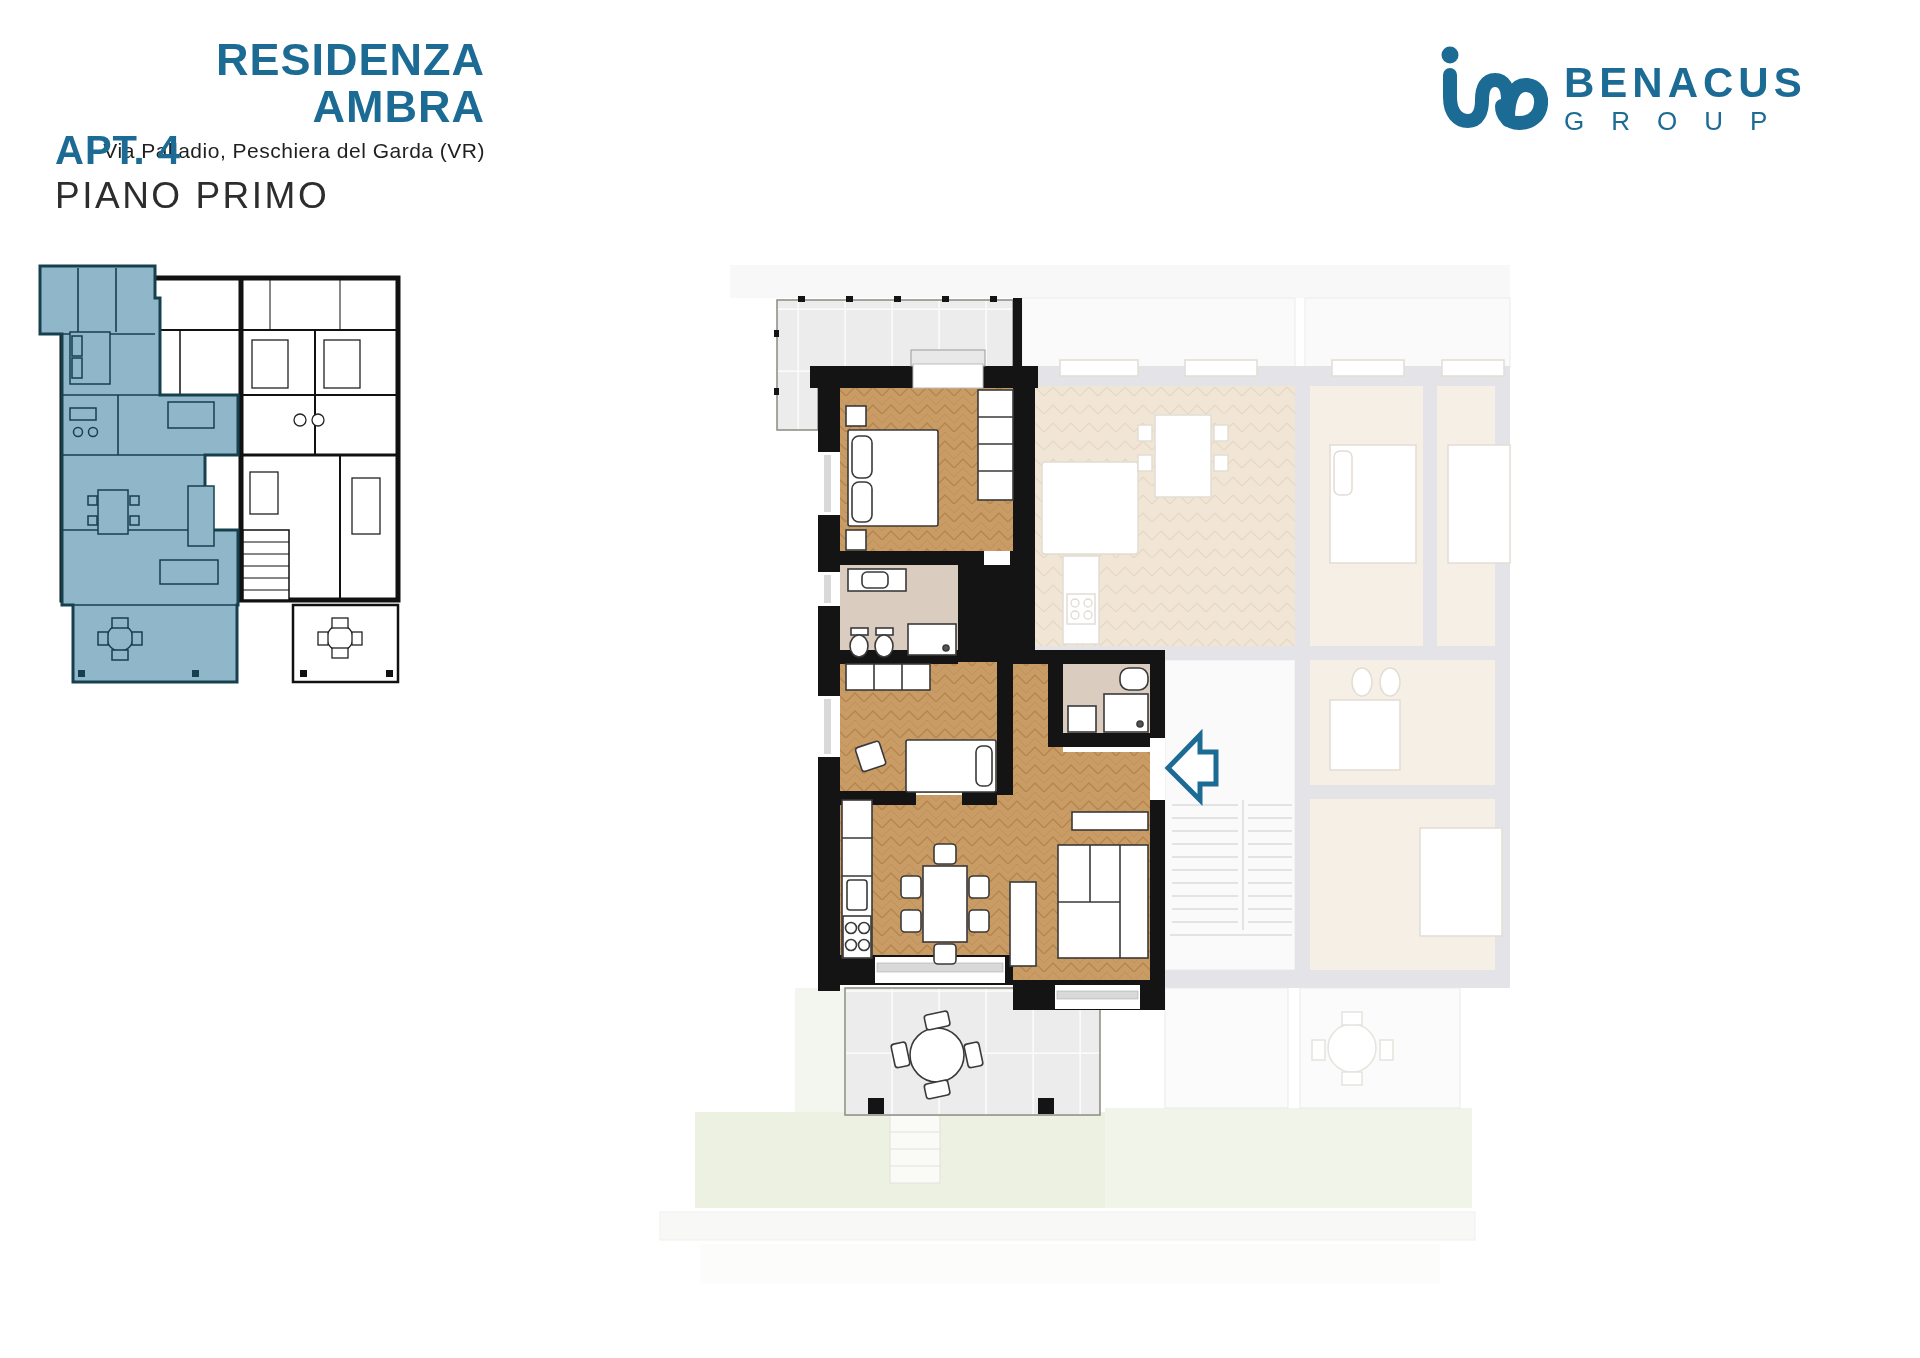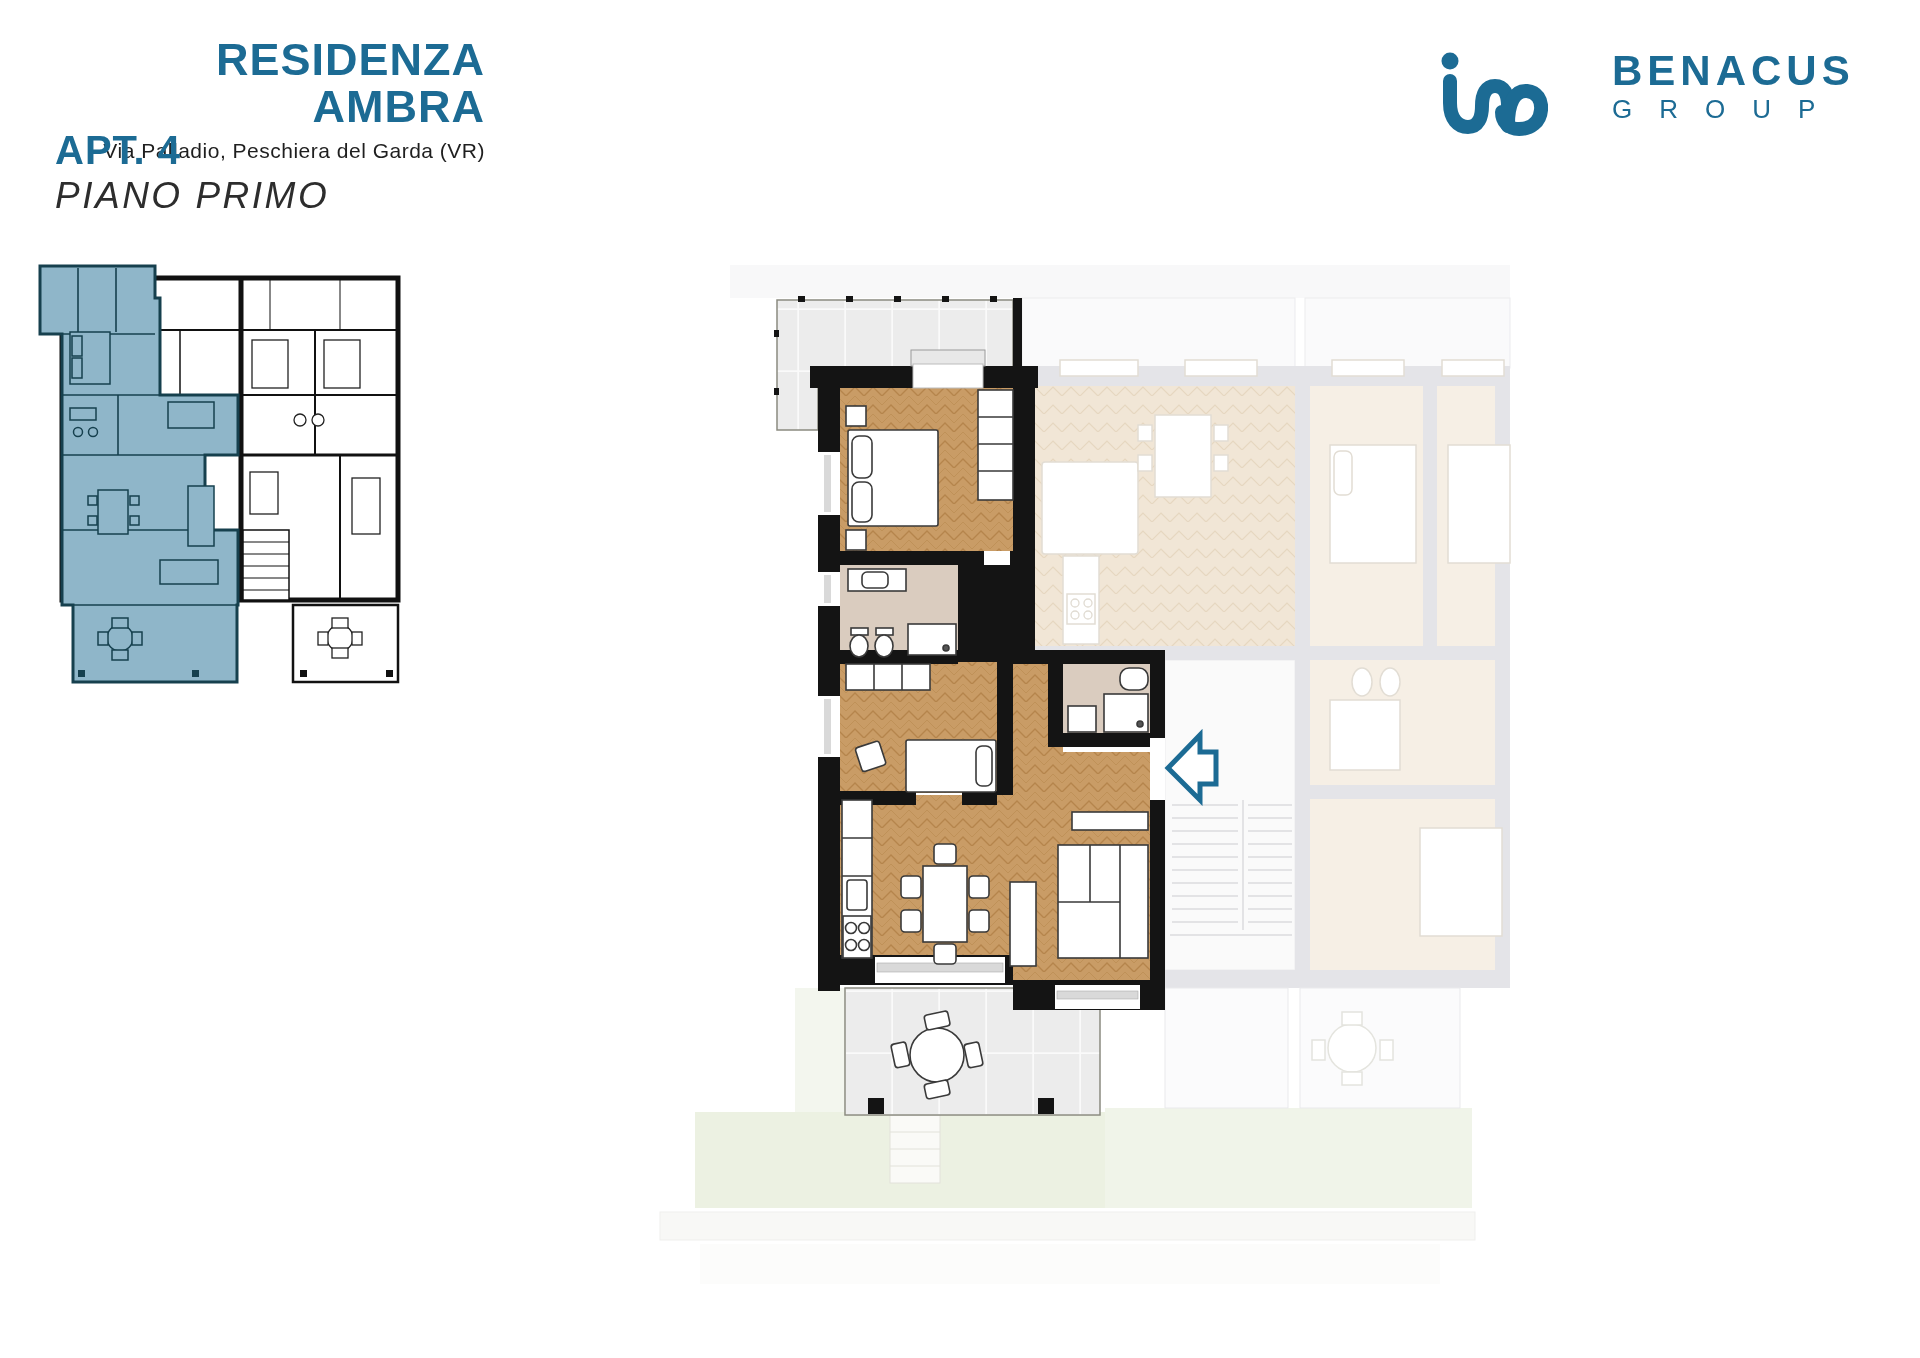--- a/index.html
+++ b/index.html
@@ -11,24 +11,24 @@
   html,body{width:1920px;height:1358px;background:#ffffff;overflow:hidden;
     font-family:"Liberation Sans", sans-serif;}
   .page{position:relative;width:1920px;height:1358px;background:#fff;}
 
   
   .brand{position:absolute;left:55px;top:36px;width:430px;}
   .brand .title{font-size:45px;font-weight:bold;color:var(--accent);letter-spacing:1px;line-height:1.05;text-align:right;}
   .brand .subtitle{font-size:21px;color:#1f1f1f;margin-top:8px;text-align:right;letter-spacing:0.5px;}
   .aptblock{position:absolute;left:55px;top:128px;}
   .aptblock .apt{font-size:40px;font-weight:bold;color:var(--accent);letter-spacing:1px;}
-  .aptblock .floor{font-size:37px;font-weight:400;color:#2d2d2d;letter-spacing:2.5px;margin-top:2px;font-style:italic;}
+  .aptblock .floor{font-size:37px;font-weight:400;color:#2d2d2d;letter-spacing:2.5px;margin-top:2px;}
 
   
-  .logo{position:absolute;left:1436px;top:50px;display:flex;align-items:flex-start;gap:48px;}
+  .logo{position:absolute;left:1436px;top:44px;display:flex;align-items:flex-end;}
   .logo .mark{width:112px;height:90px;}
   .logo .words{margin-left:16px;display:flex;flex-direction:column;}
   .logo .name{font-size:42px;font-weight:bold;color:var(--accent);letter-spacing:5px;line-height:1.0;}
   .logo .type{font-size:26px;font-weight:400;color:var(--accent);letter-spacing:27px;margin-top:4px;line-height:1.0;}
 
   .plan-svg{position:absolute;left:0;top:0;}
 </style>
 </head>
 <body>
 

